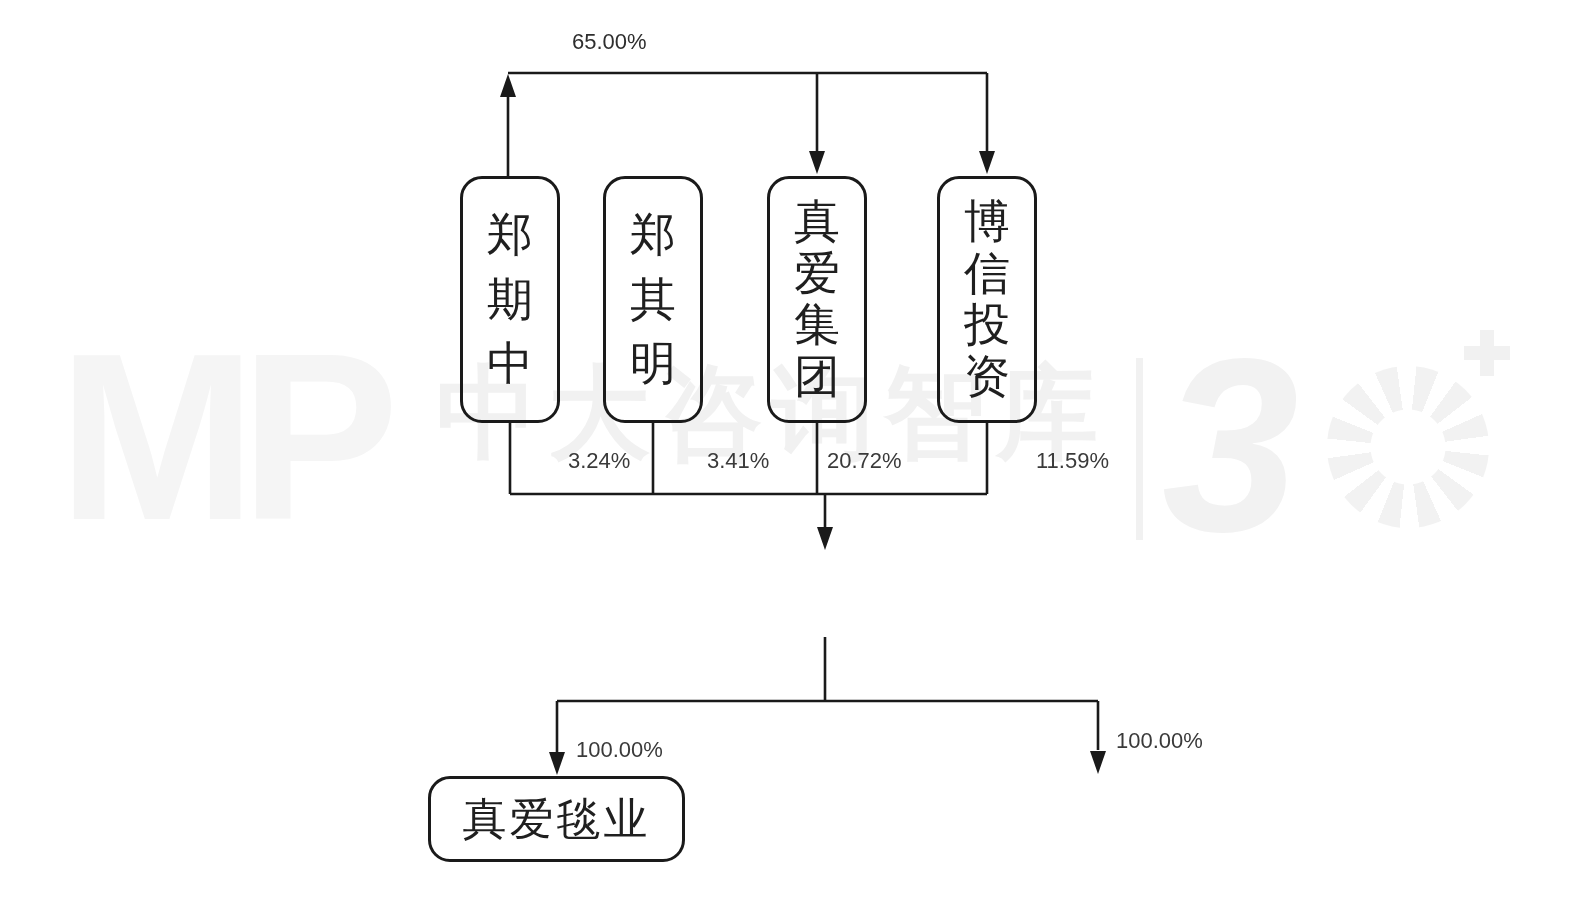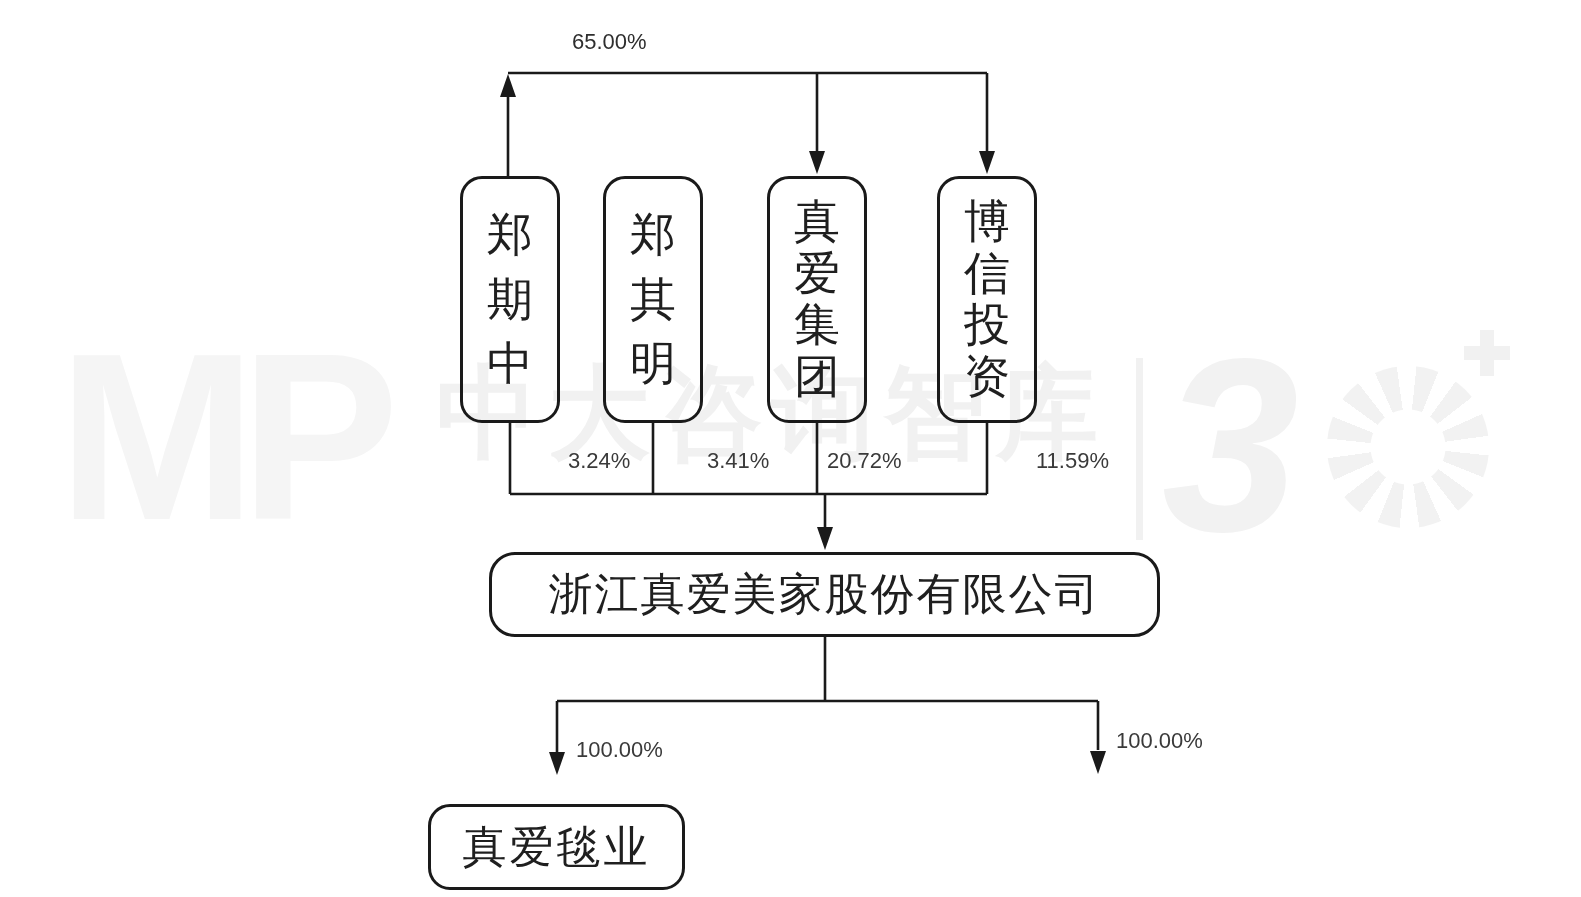--- a/index.html
+++ b/index.html
@@ -60,21 +60,21 @@
   .holder-box span { display: block; line-height: 1; }
   .box-1 { left: 460px; }
   .box-2 { left: 603px; }
   .box-3 { left: 767px; }
   .box-4 { left: 937px; }
   .company-box {
     left: 489px; top: 552px; width: 671px; height: 85px;
     border-radius: 26px; font-size: 44px; letter-spacing: 2px; white-space: nowrap;
   }
   .sub-box {
-    top: 804px; height: 86px; border-radius: 22px;
+    top: 776px; height: 86px; border-radius: 22px;
     font-size: 44px; letter-spacing: 3px; white-space: nowrap;
   }
   .sub-left  { left: 428px; width: 257px; }
   .sub-right { left: 968px; width: 260px; }
 
   
   .pct {
     position: absolute; z-index: 2; color: #3a3a3a;
     font-size: 22px; line-height: 1; white-space: nowrap;
     font-family: "Liberation Sans", "DejaVu Sans", sans-serif;
@@ -153,17 +153,16 @@
       <span>集</span>
       <span>团</span>
     </div>
   <div class="node holder-box box-4">
       <span>博</span>
       <span>信</span>
       <span>投</span>
       <span>资</span>
     </div>
 
-  <div class="node company-box">浙江真爱美家股份有限公司</div>
 
   <div class="node sub-box sub-left">真爱毯业</div>
 
 </div>
 
 </body></html>

